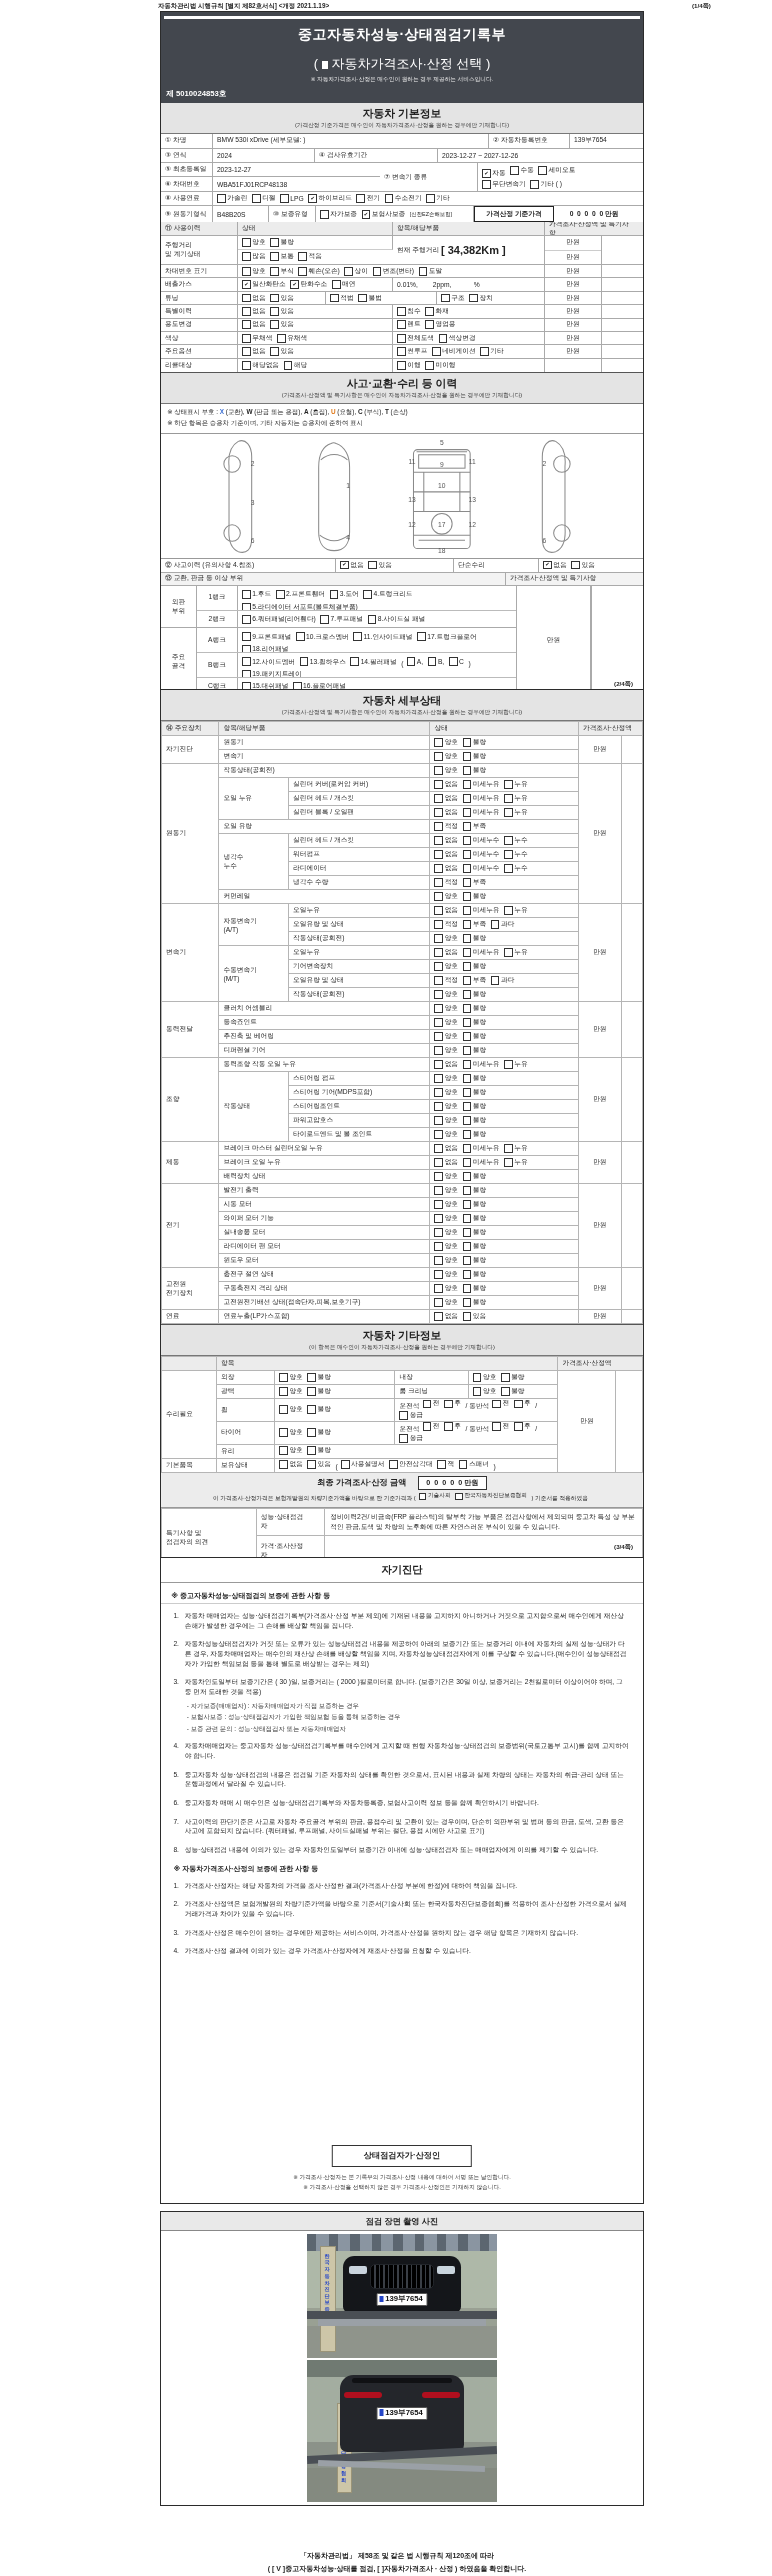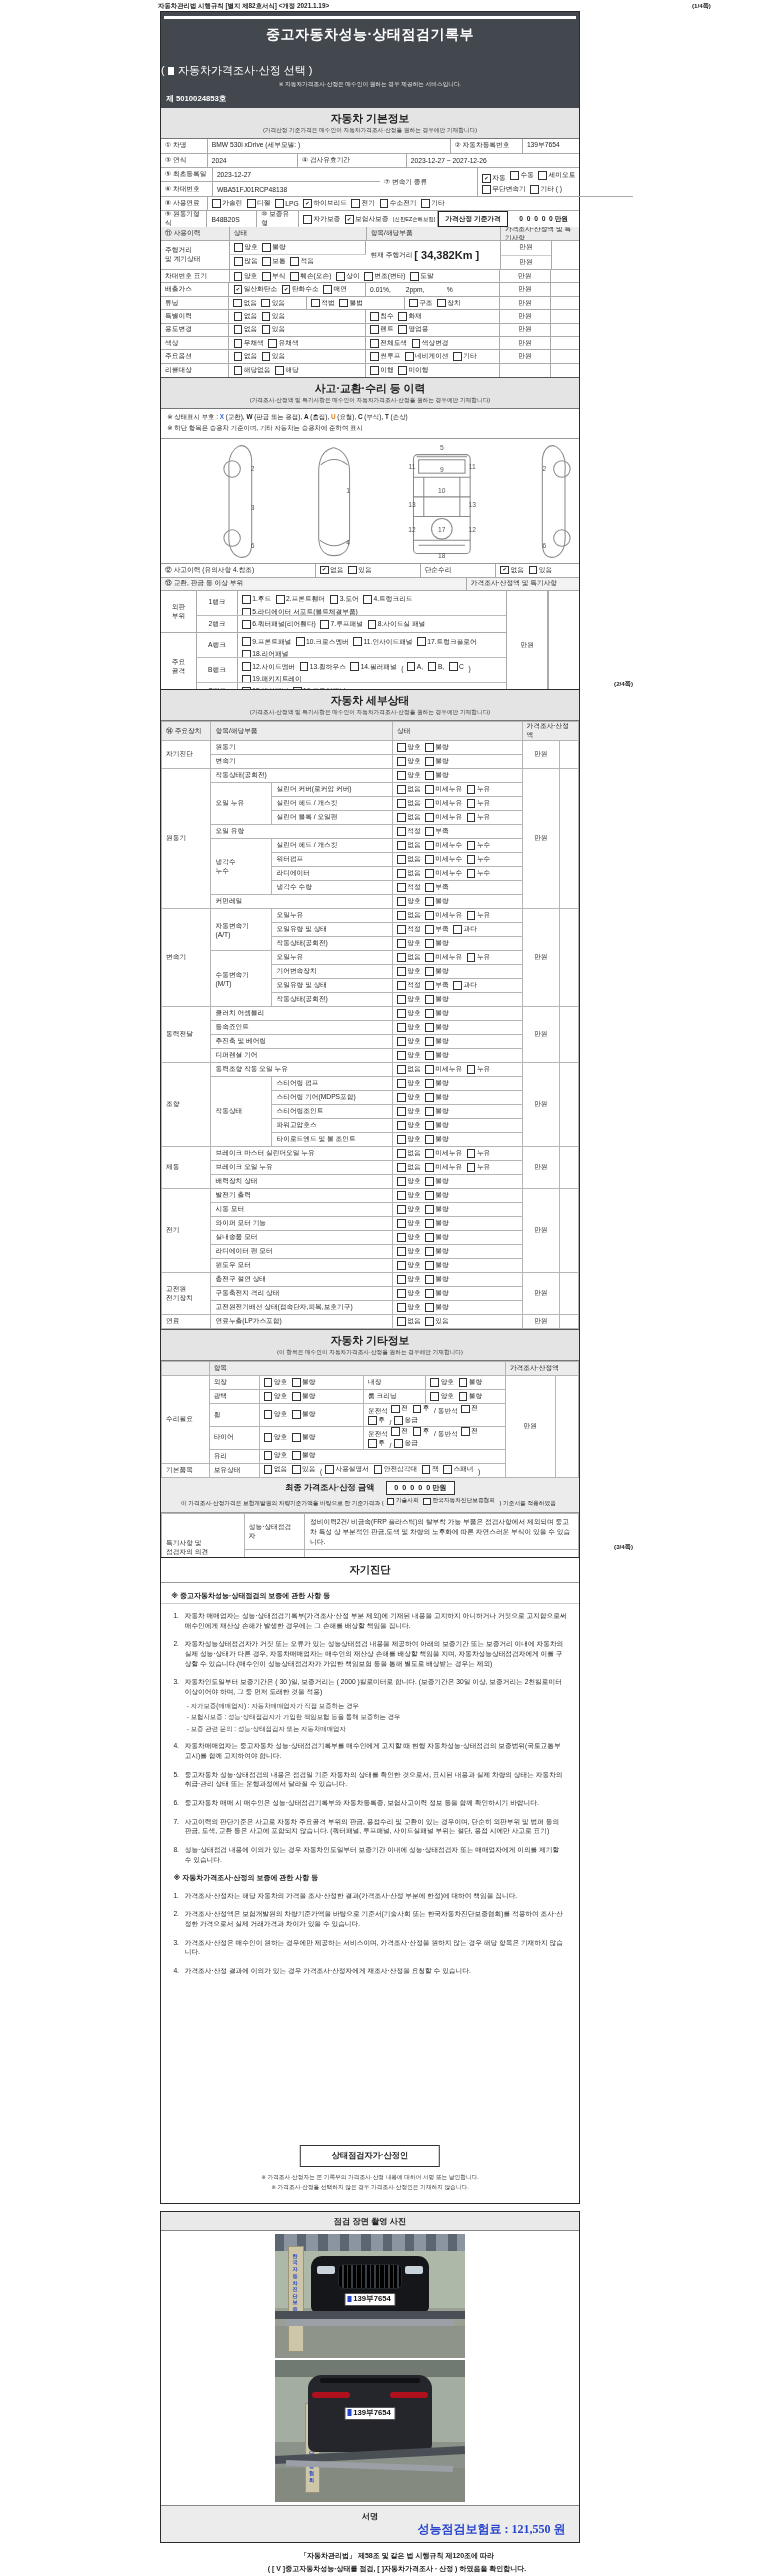--- a/index.html
+++ b/index.html
@@ -1,26 +1,26 @@
 <!DOCTYPE html>
 <html style="font-size:8.2px"><head>
 <meta charset="utf-8">
 <style>
   html,body{margin:0;padding:0;}
   body{width:773px;height:2576px;position:relative;background:#fff;
        font-family:"Liberation Sans","DejaVu Sans",sans-serif;color:#222;overflow:hidden;}
   .doc{position:absolute;left:160px;top:0;width:474px;}
-  .box{position:absolute;left:0;width:420px;border:1px solid #2b2b2b;background:#fff;box-sizing:border-box;}
+  .box{position:absolute;left:0;width:484px;border:1px solid #2b2b2b;background:#fff;box-sizing:border-box;}
   .pagemark{position:absolute;font-size:6.2px;font-weight:bold;color:#222;}
 
   
   .dhead{background:#43474e;color:#fff;padding:3.1px 0 4.1px 0;position:relative;}
   .hline{height:2.6px;background:#fff;margin:1px 3.1px 7.2px 3.1px;}
   .htitle{text-align:center;font-size:14px;font-weight:bold;letter-spacing:0.5px;}
-  .hsub{text-align:left;font-size:11px;margin-top:19px;}
+  .hsub{text-align:center;font-size:13px;margin-top:11px;}
   .wsq{display:inline-block;width:6.2px;height:7.7px;background:#fff;margin:0 3.6px;vertical-align:-1px;}
   .hnote{text-align:center;font-size:5.7px;margin-top:2.6px;color:#eee;}
   .docno{font-size:7.7px;font-weight:bold;padding:5.2px 0 0 5.2px;}
 
   
   .shead{background:#e4e4e4;border-bottom:0.5px solid #777;text-align:center;padding:3.6px 0 3.1px 0;}
   .shead .t{font-size:10.8px;font-weight:bold;}
   .shead .s{font-size:5.7px;margin-top:1.5px;color:#333;}
 
   
@@ -1509,24 +1509,20 @@
       <div class="carR">
         <div class="spoiler"></div>
         <div class="tail tl1"></div>
         <div class="tail tl2"></div>
         <div class="plate" style="top:32px;"><span class="eu"></span><span>139부7654</span></div>
       </div>
       <div class="lift" style="top:64%;transform:rotate(-3deg);"></div>
       <div class="lift2" style="top:72%;transform:rotate(2deg);"></div>
     </div>
 
-    <div class="signbar">
-      <div class="signlab">서명</div>
-      <div class="premium">성능점검보험료 : 121,550 원</div>
-    </div>
   </div>
 </div>
 
 <div class="confirm">
   <div>「자동차관리법」 제58조 및 같은 법 시행규칙 제120조에 따라</div>
   <div>( [ V ]중고자동차성능·상태를 점검, [  ]자동차가격조사 · 산정 ) 하였음을 확인합니다.</div>
 </div>
 
 
 </body></html>

